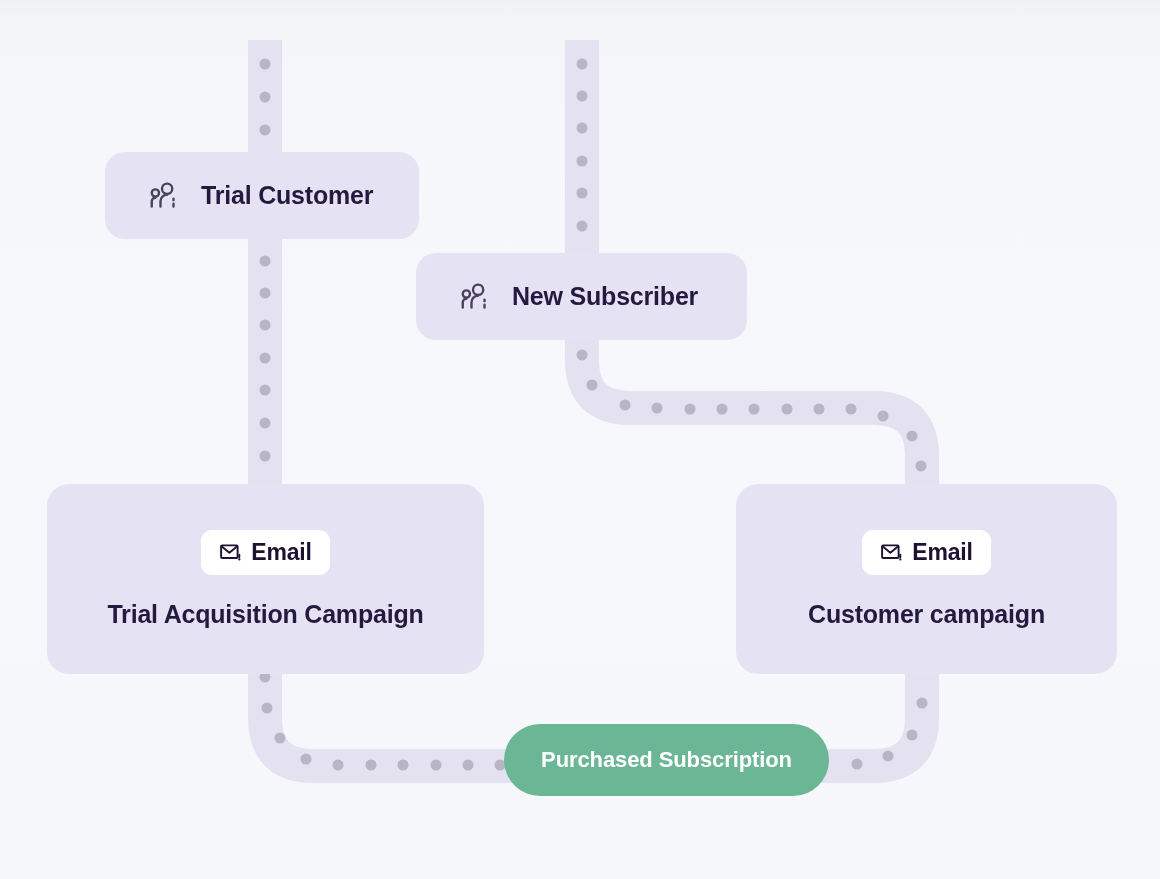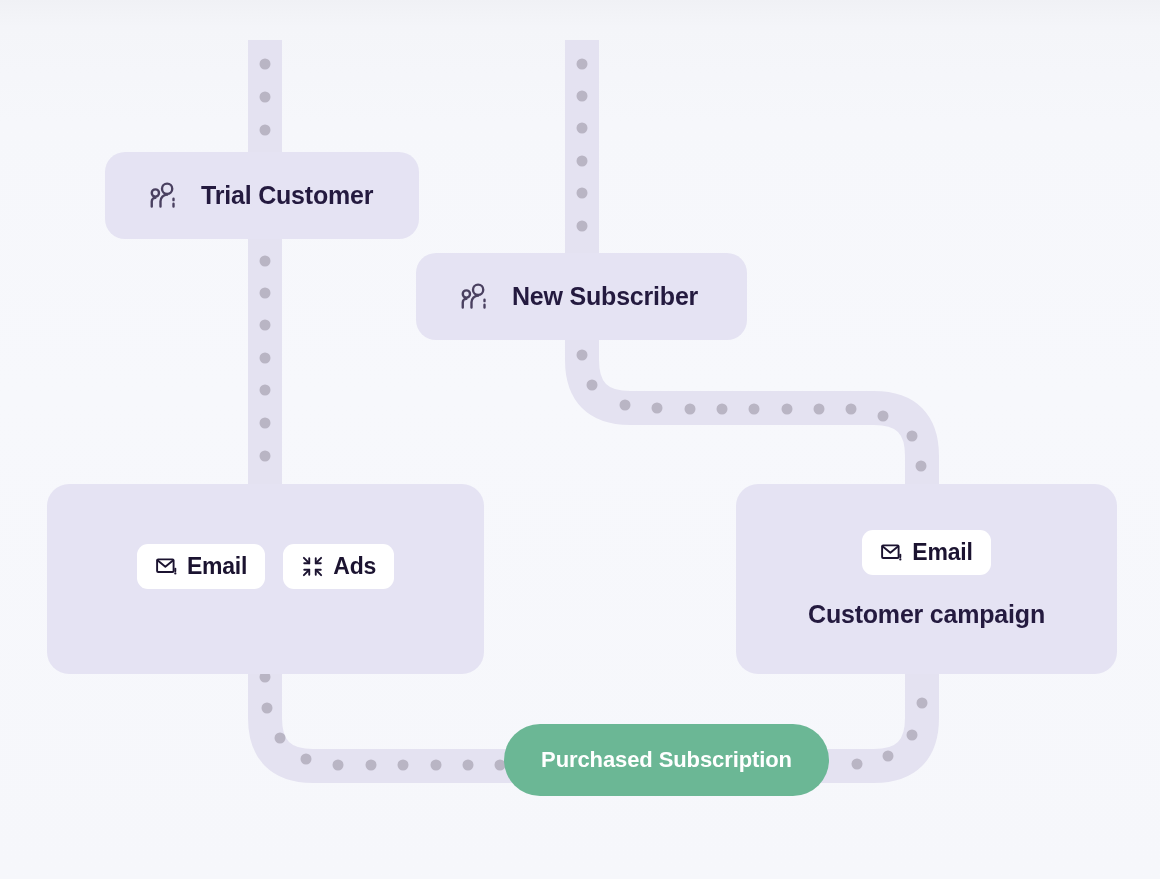--- a/index.html
+++ b/index.html
@@ -275,39 +275,23 @@
           <svg viewBox="0 0 24 24" fill="none" xmlns="http://www.w3.org/2000/svg">
             <rect x="2.2" y="4.6" width="17.2" height="13.2" rx="1.1" stroke="#1b1330" stroke-width="2"></rect>
             <path d="M2.6 5.6 10.8 12.3 19 5.6" stroke="#1b1330" stroke-width="2" stroke-linecap="round" stroke-linejoin="round"></path>
             <circle cx="21.2" cy="19.2" r="1.2" fill="#1b1330"></circle>
             <path d="M21.2 14.4v2.6" stroke="#1b1330" stroke-width="2" stroke-linecap="round"></path>
           </svg>
         </span>
         <span>Email</span>
       </div>
 
-      <div class="badge">
-        <span class="badge-ico">
-          <svg viewBox="0 0 24 24" fill="none" xmlns="http://www.w3.org/2000/svg">
-            <g stroke="#1b1330" stroke-width="2" stroke-linecap="round" stroke-linejoin="round">
-              <path d="M3 3 L8.6 8.6"></path>
-                <path d="M8.6 3.4v5.2H3.4"></path>
-              <path d="M21 3 L15.4 8.6"></path>
-                <path d="M15.4 3.4v5.2h5.2"></path>
-              <path d="M3 21 L8.6 15.4"></path>
-                <path d="M8.6 20.6v-5.2H3.4"></path>
-              <path d="M21 21 L15.4 15.4"></path>
-                <path d="M15.4 20.6v-5.2h5.2"></path>
-            </g>
-          </svg>
-        </span>
-        <span>Ads</span>
-      </div>
 
     </div>
+    <div class="card-title">Trial Acquisition Campaign</div>
   </div>
 
   <div class="card" id="card-welcome">
     <div class="badge-row">
       <div class="badge">
         <span class="badge-ico">
           <svg viewBox="0 0 24 24" fill="none" xmlns="http://www.w3.org/2000/svg">
             <rect x="2.2" y="4.6" width="17.2" height="13.2" rx="1.1" stroke="#1b1330" stroke-width="2"></rect>
             <path d="M2.6 5.6 10.8 12.3 19 5.6" stroke="#1b1330" stroke-width="2" stroke-linecap="round" stroke-linejoin="round"></path>
             <circle cx="21.2" cy="19.2" r="1.2" fill="#1b1330"></circle>

